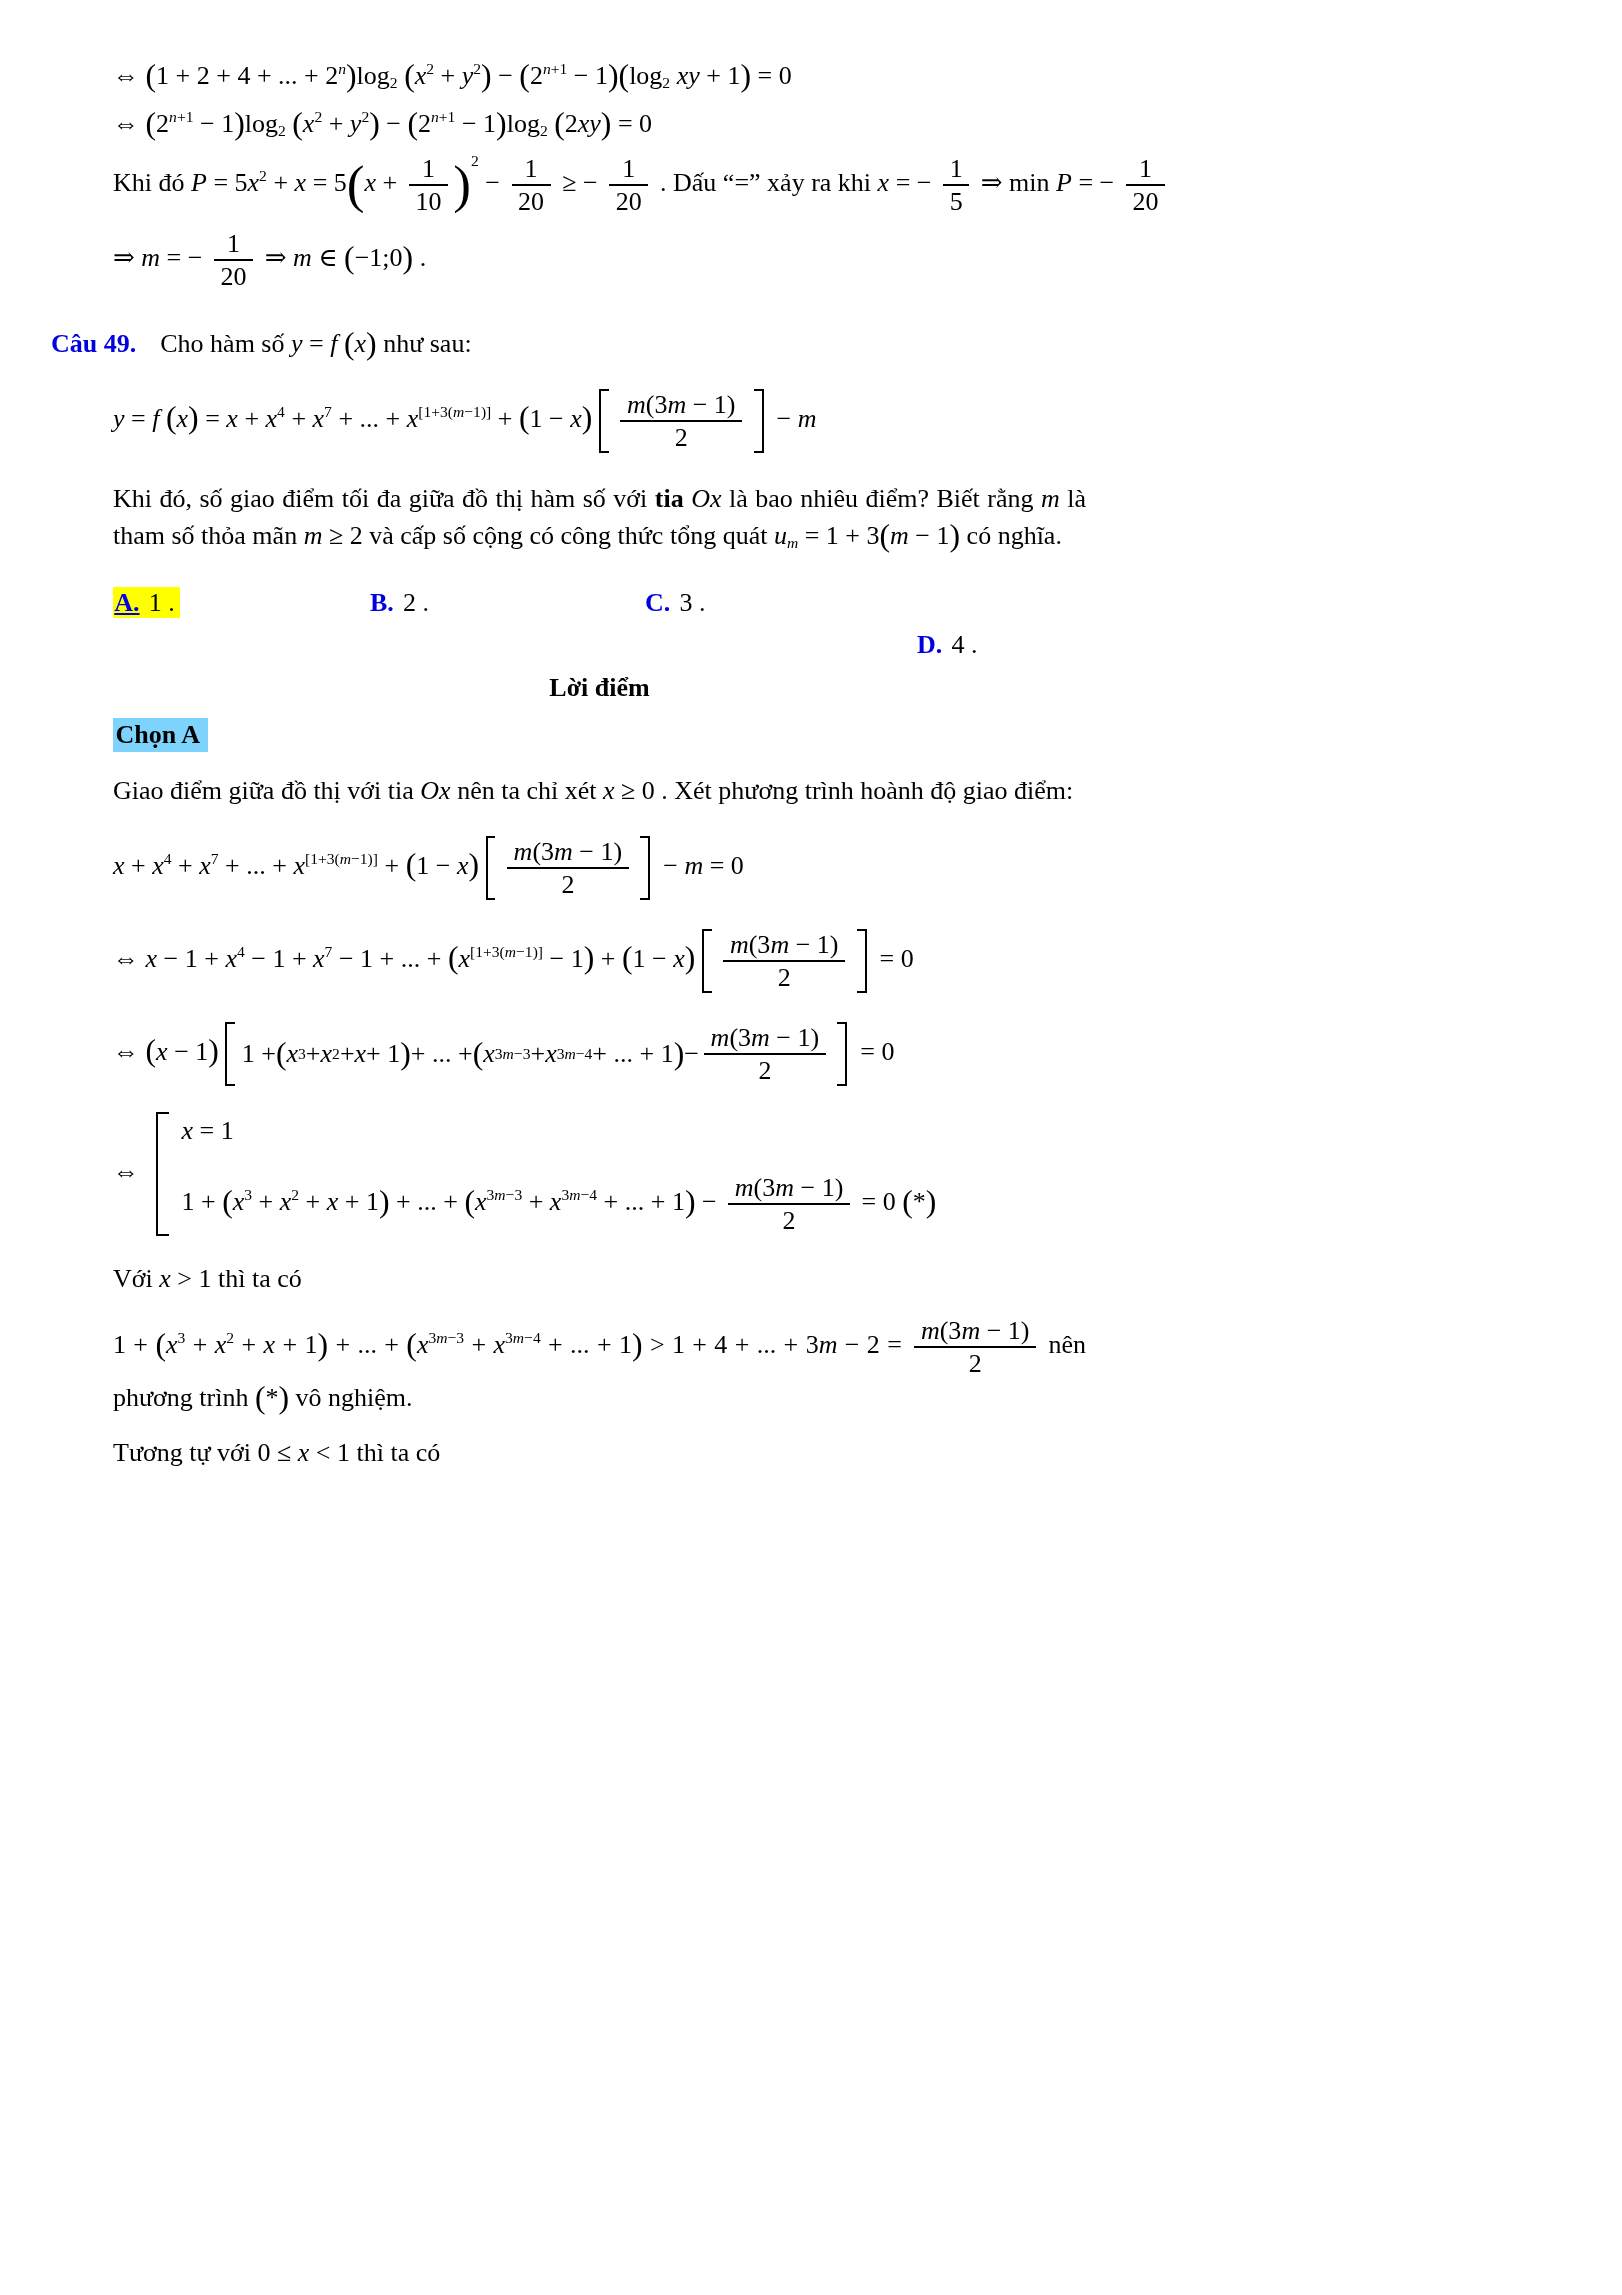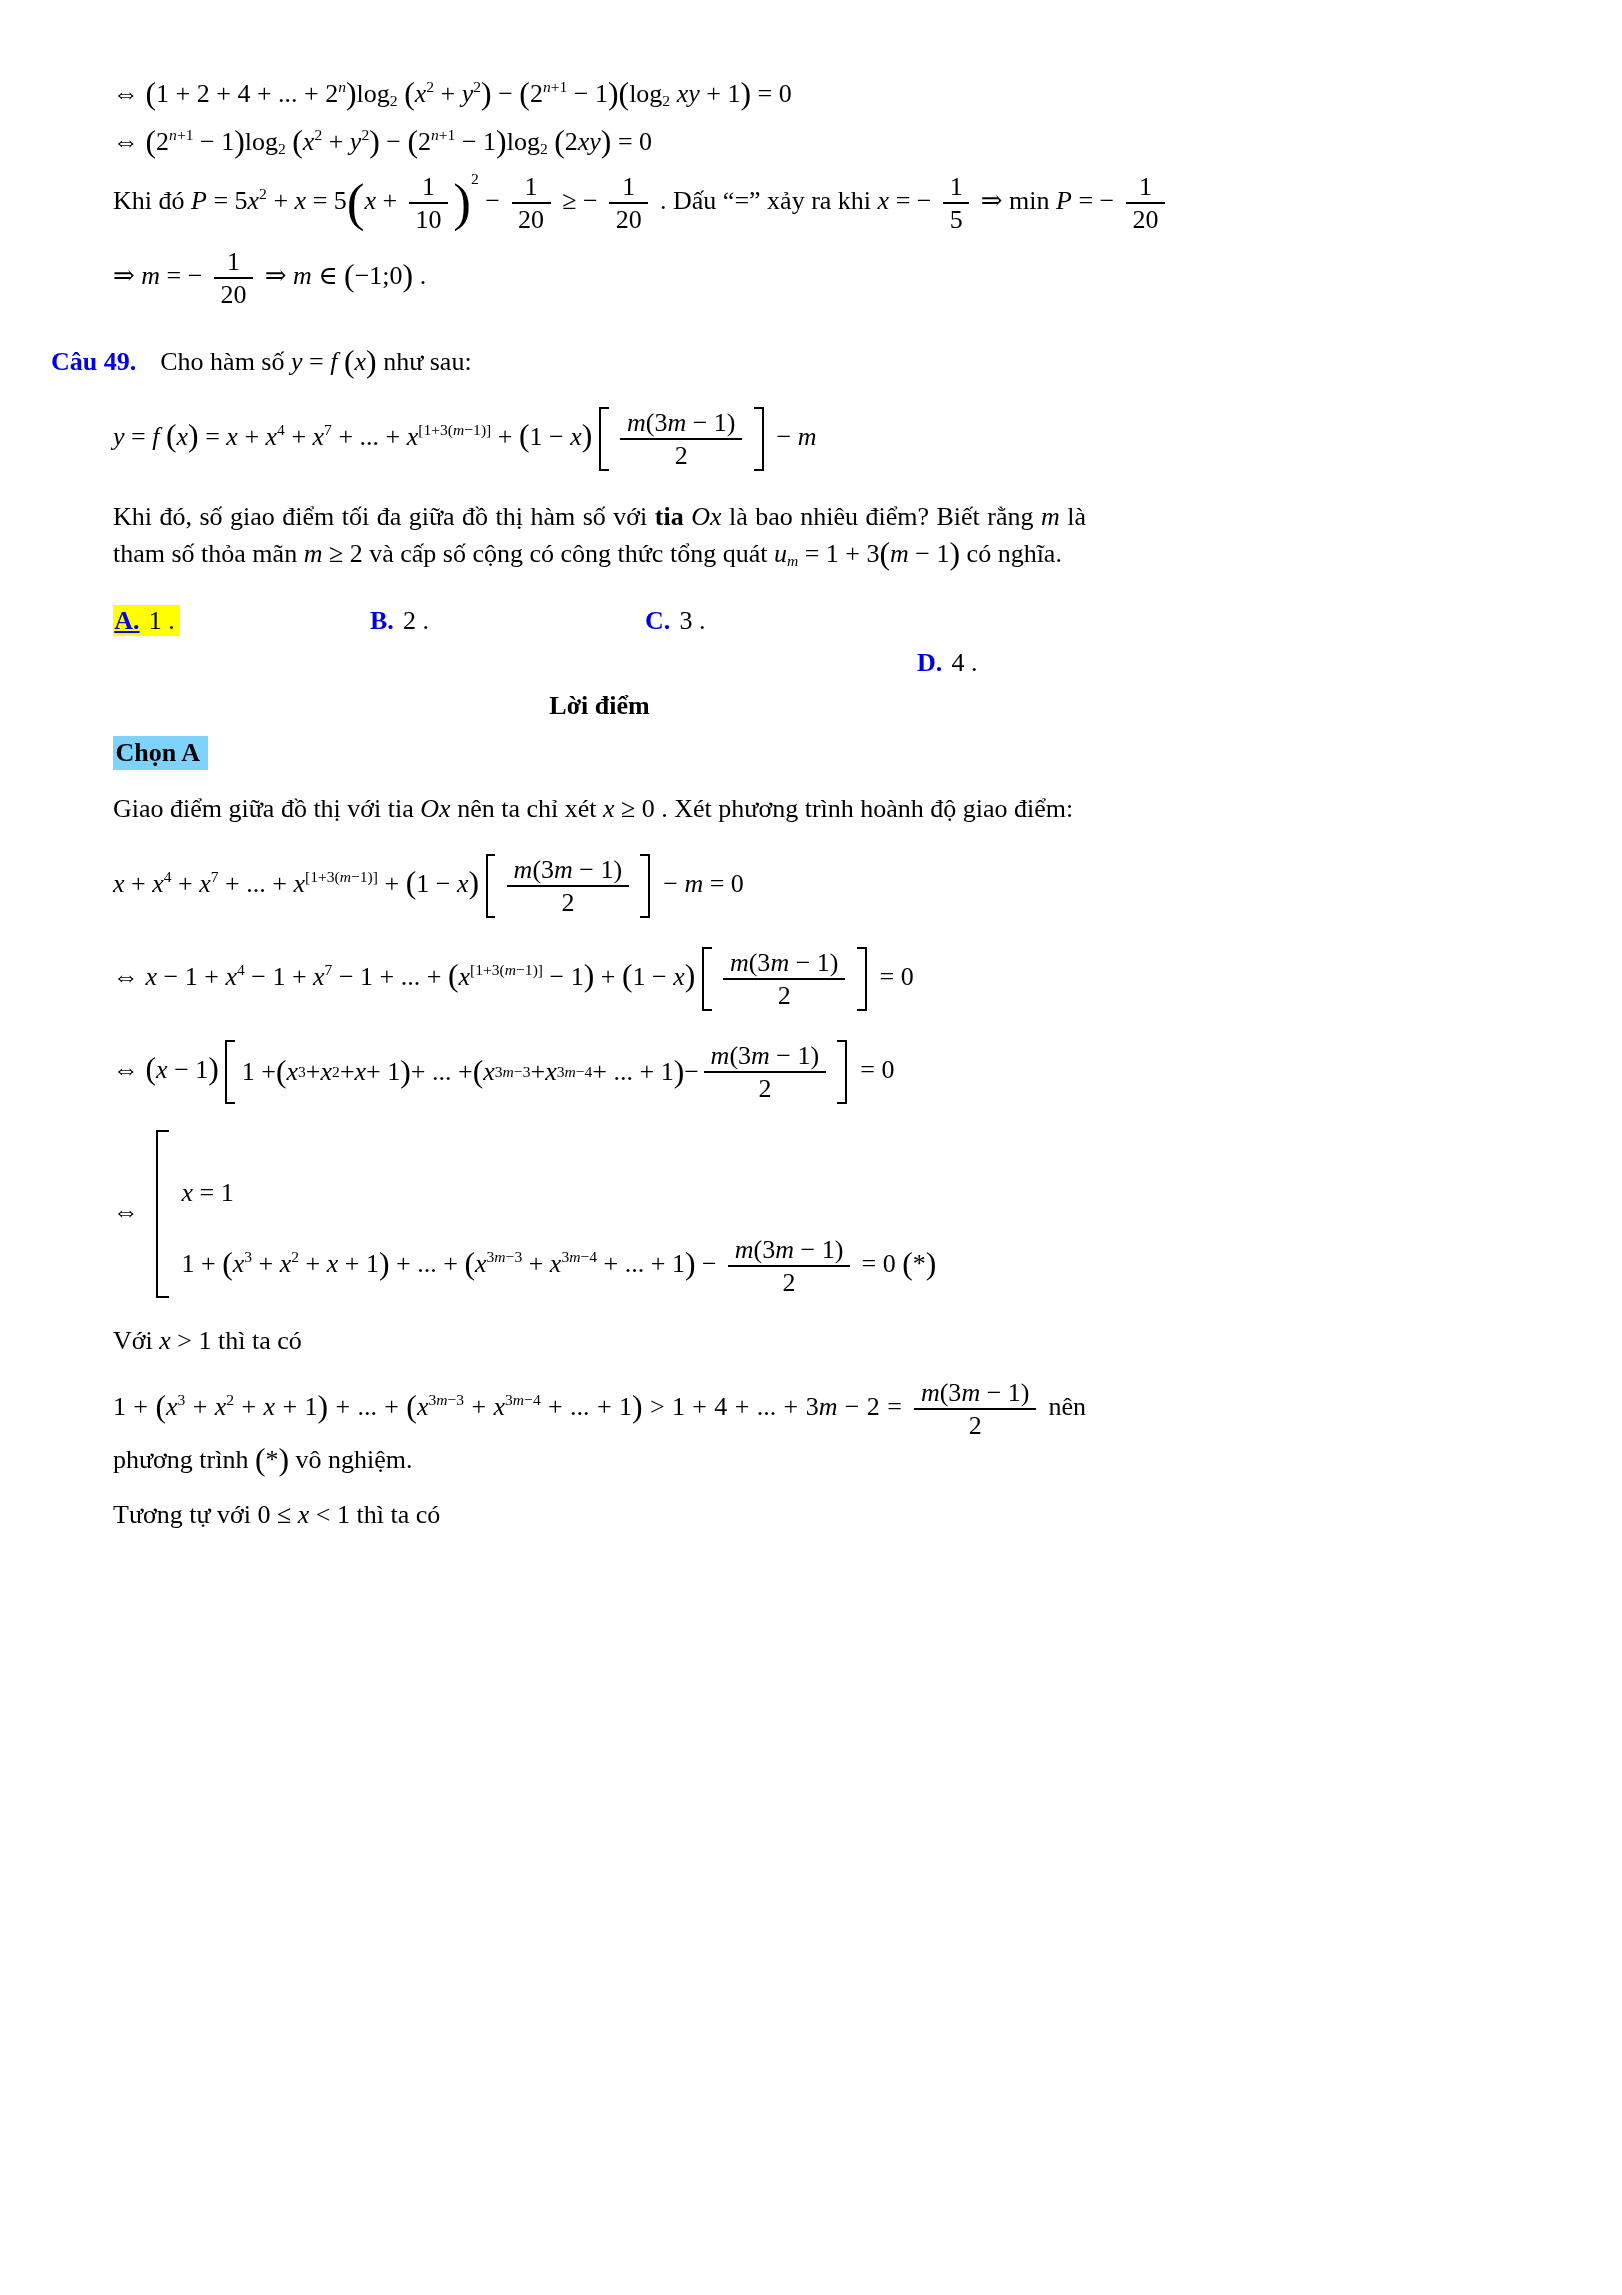--- a/index.html
+++ b/index.html
@@ -3,41 +3,41 @@
 <meta charset="utf-8">
 <style>
   html, body { margin:0; padding:0; background:#ffffff; }
   body {
     width:1623px; height:2295px;
     font-family:"Liberation Serif","DejaVu Serif",serif;
     font-size:26px; line-height:1.45; color:#000;
     overflow:hidden;
   }
   .page { box-sizing:border-box; width:1380px; min-height:2295px;
-          padding:64px 294px 0 51px; background:#fff; }
+          padding:46px 294px 0 51px; background:#fff; }
 
   i { font-style:italic; }
   sup { font-size:0.6em; vertical-align:0.65em; line-height:0; }
   sub { font-size:0.6em; vertical-align:-0.25em; line-height:0; }
   .hi2 { font-size:0.6em; vertical-align:1.6em; line-height:0; }
 
   .p    { font-size:1.22em; line-height:0; vertical-align:-0.05em; }
   .bigp { font-size:2.05em; line-height:0; vertical-align:middle; }
 
   .fr { display:inline-block; vertical-align:middle; text-align:center; margin:0 5.2px; }
   .fr .nu, .fr .de { display:block; padding:0 6.5px; line-height:1.2; }
   .fr .de { border-top:2px solid #000; }
 
   .sq { display:inline-flex; align-items:center; vertical-align:middle; margin:0 6.5px; padding:2.6px 0; }
   .sq::before { content:''; align-self:stretch; width:7.9px; border:2px solid #000; border-right:0; margin-right:6.5px; }
   .sq::after  { content:''; align-self:stretch; width:7.9px; border:2px solid #000; border-left:0;  margin-left:6.5px; }
 
   .cases { display:inline-flex; align-items:center; vertical-align:middle; margin-left:10.5px; }
   .cases::before { content:''; align-self:stretch; width:10.5px; border:2px solid #000; border-right:0; margin-right:13px; }
-  .rows { display:inline-flex; flex-direction:column; gap:22px; align-items:flex-start;margin-top:44px; }
+  .rows { display:inline-flex; flex-direction:column; gap:22px; align-items:flex-start; }
   .crow { display:block; white-space:nowrap; }
 
   .mblock { margin:10.5px 0 10.5px 62px; white-space:nowrap; }
   .display { margin:23.6px 0 23.6px 62px; }
   .para { margin:17px 0 17px 62px; text-align:justify; }
 
   .qrow { margin:33px 0 22px 0; }
   .qlabel { color:#0000e0; font-weight:bold; margin-right:24px; }
 
   .choices { display:flex; margin:29px 0 3.9px 62px; align-items:flex-start; }

